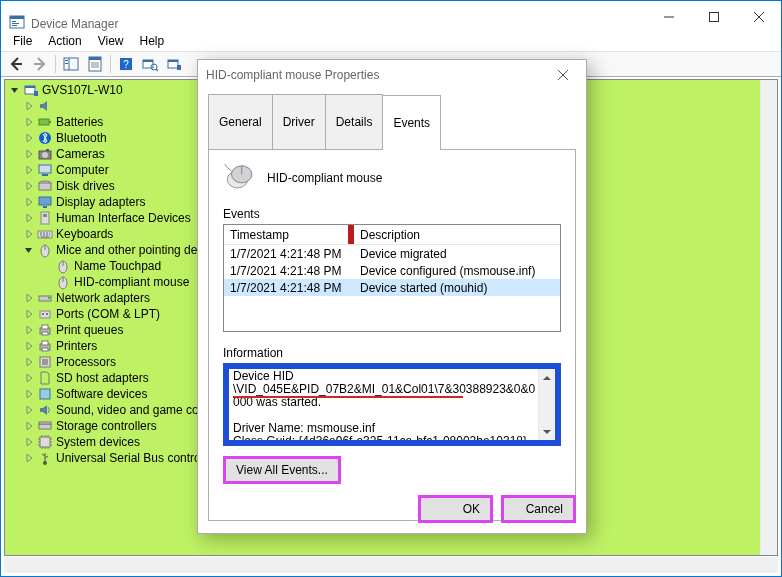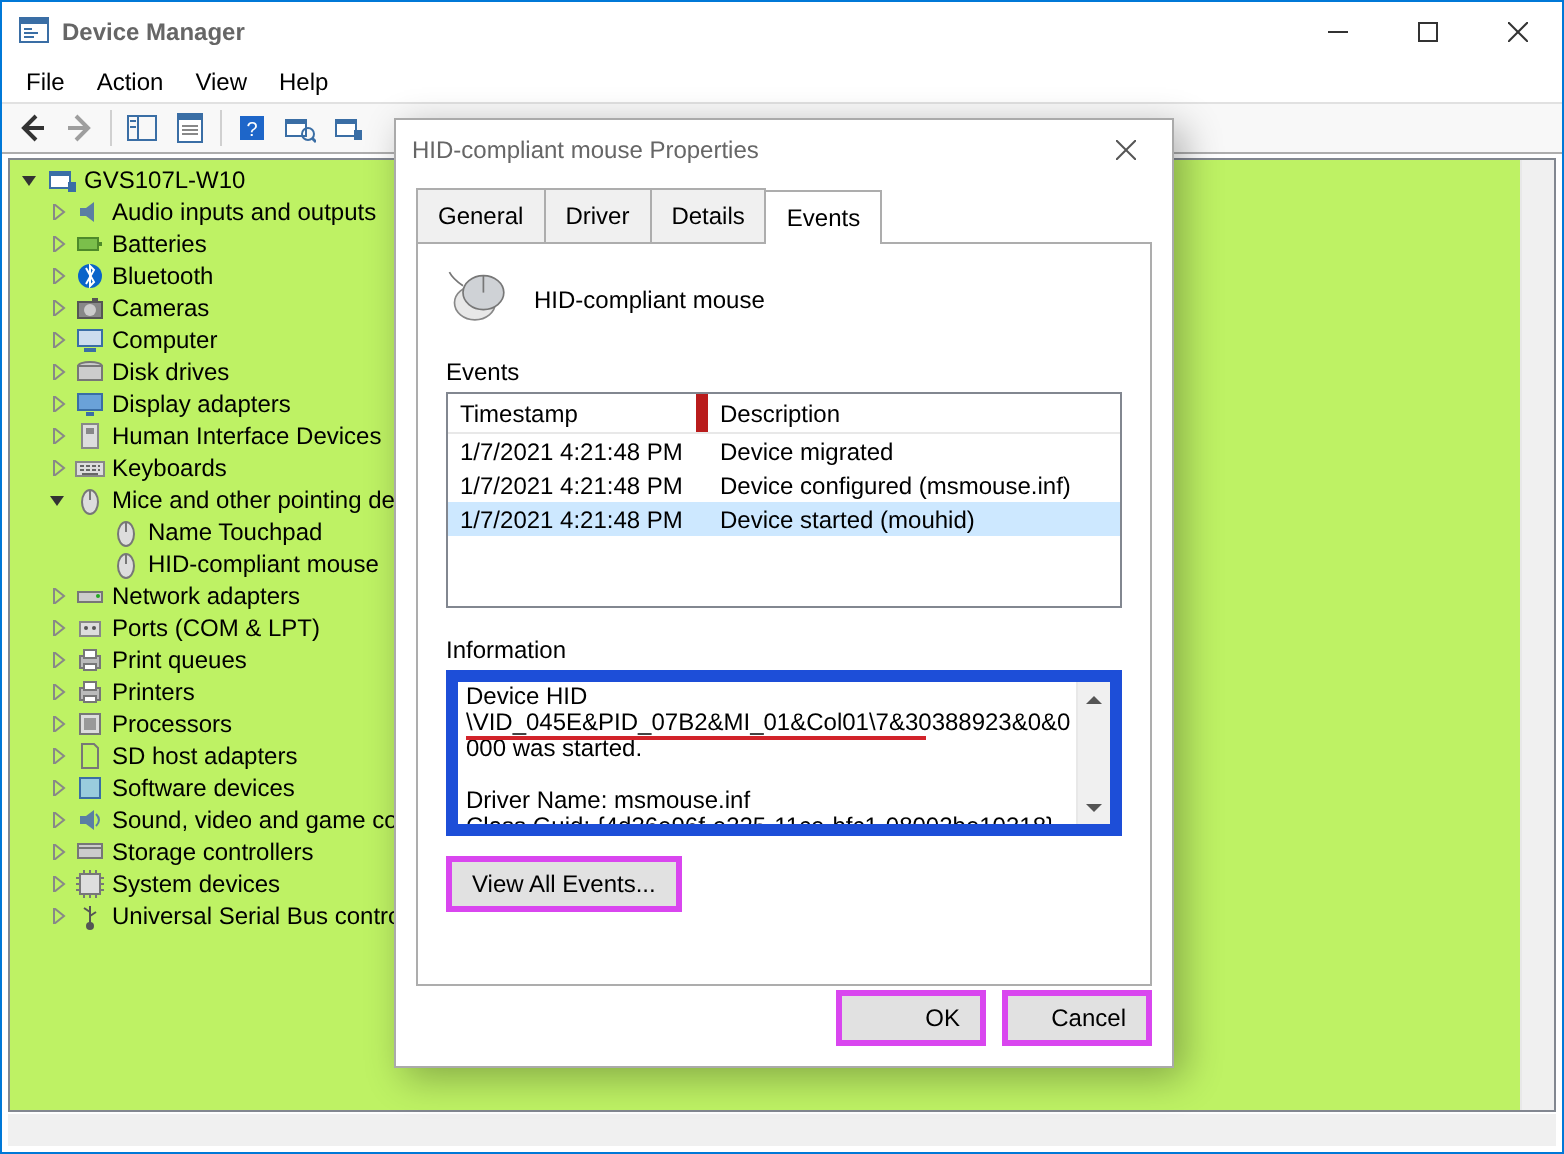--- a/index.html
+++ b/index.html
@@ -1,18 +1,18 @@
 <!DOCTYPE html>
 <html><head>
 <meta charset="utf-8">
 <style>
   * { box-sizing: border-box; }
   html, body { margin:0; padding:0; font-family: "Segoe UI", Tahoma, sans-serif; font-size:12px; color:#000; background:#fff; }
   .outer { width:782px; height:577px; position:relative; border:1px solid #0078d7; box-shadow: inset 0 0 0 1px #fff; overflow:hidden; }
-  .titlebar { height:30px; display:flex; align-items:center; padding:0 0 0 8px;font-weight:bold; }
+  .titlebar { height:30px; display:flex; align-items:flex-end; padding:0 0 0 8px; }
   .titlebar .ticon svg { width:16px; height:16px; display:block;}
   .titlebar .ttitle { margin-left:6px; color:#666; flex:1;}
   .winbtns { display:flex; }
   .winbtn { width:45px; height:29px; display:flex; align-items:center; justify-content:center; color:#333;}
   .winbtn svg { width:10px; height:10px; }
   .menubar { height:20px; display:flex; align-items:center; padding-left:6px; gap:4px; }
   .menubar span { padding:2px 6px; }
   .toolbar { height:26px; border-top:1px solid #e1e1e1; border-bottom:1px solid #adadad; display:flex; align-items:center; padding:0 4px; gap:2px; background:#f8f8f8;}
   .toolbar .tb { width:22px; height:22px; display:flex; align-items:center; justify-content:center; }
   .toolbar .sep { width:1px; height:18px; background:#d0d0d0; margin:0 2px;}
@@ -30,21 +30,21 @@
   .indent1 { padding-left:16px; }
   .indent2 { padding-left:34px; }
   .status { position:absolute; left:3px; right:3px; bottom:3px; height:16px; background:#f0f0f0;}
   
   .dialog { position:absolute; left:196px; top:58px; width:390px; height:475px; background:#fff; border:1px solid #aaa; box-shadow:5px 5px 18px rgba(0,0,0,.3);}
   .dlg-title { height:30px; display:flex; align-items:center; padding:0 8px; color:#666;}
   .dlg-title .spacer{flex:1;}
   .dlg-close { width:30px; height:30px; display:flex; align-items:center; justify-content:center;}
   .dlg-close svg{width:10px;height:10px;}
   .tabs { display:flex; padding:4px 10px 0 10px; }
-  .tab { border:1px solid #adadad; border-bottom:none; padding:6px 10px; background:#fff; margin-right:-1px; z-index:1;}
+  .tab { border:1px solid #adadad; border-bottom:none; padding:20px 10px; background:#fff; margin-right:-1px; z-index:1;}
   .tab.inactive { background:#f0f0f0; }
   .tab.active { background:#fff; padding-bottom:4px; position:relative; top:1px;}
   .tab.first{}
   .tabbody { margin:0 10px 10px 10px; border:1px solid #adadad; height:372px; padding:12px 14px; position:relative;}
   .devrow { display:flex; align-items:center; gap:10px; margin-bottom:14px;}
   .mouseicon svg{ width:34px; height:28px;}
   .section-label { margin-bottom:3px;}
   .events-box { border:1px solid #828790; height:108px; background:#fff; margin-bottom:14px; overflow:hidden;}
   .events-header { display:flex; height:20px; align-items:center; border-bottom:1px solid #e8e8e8; font-weight:normal;}
   .col-ts { width:130px; padding-left:6px; border-right:6px solid #b91c1c; height:100%; display:flex; align-items:center;}
@@ -183,21 +183,20 @@
             <span class="exp">
               <svg viewBox="0 0 8 8">
                 <path d="M2 0 L7 4 L2 8 Z" fill="none" stroke="#888"></path>
               </svg>
             </span>
             <span class="nodeicon">
               <svg viewBox="0 0 16 16">
                 <path d="M3 6 L6 6 L10 3 L10 13 L6 10 L3 10 Z" fill="#5a7fa3"></path>
               </svg>
             </span>
-            <span>Audio inputs and outputs</span>
           </div>
           <div class="node indent1">
             <span class="exp">
               <svg viewBox="0 0 8 8">
                 <path d="M2 0 L7 4 L2 8 Z" fill="none" stroke="#888"></path>
               </svg>
             </span>
             <span class="nodeicon">
               <svg viewBox="0 0 16 16">
                 <rect x="2" y="5" width="10" height="6" fill="#7bbf4b" stroke="#4e8a2a"></rect>

